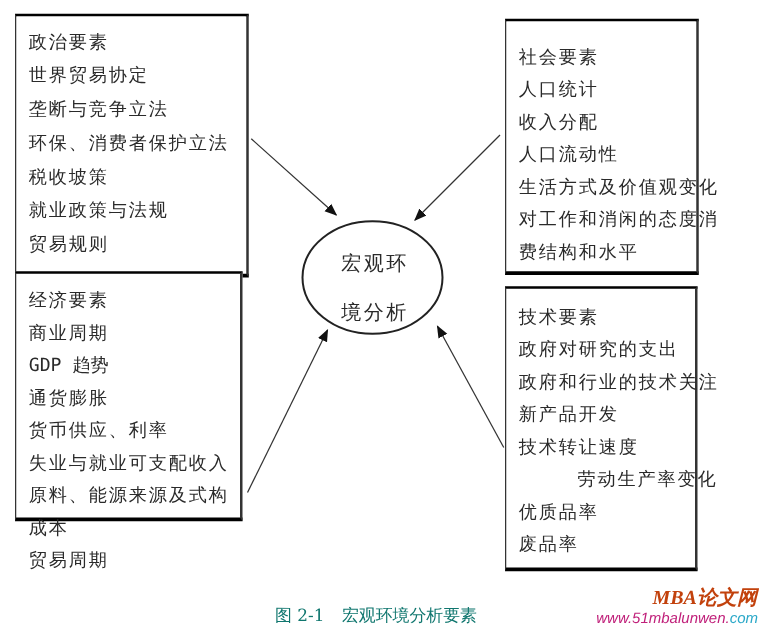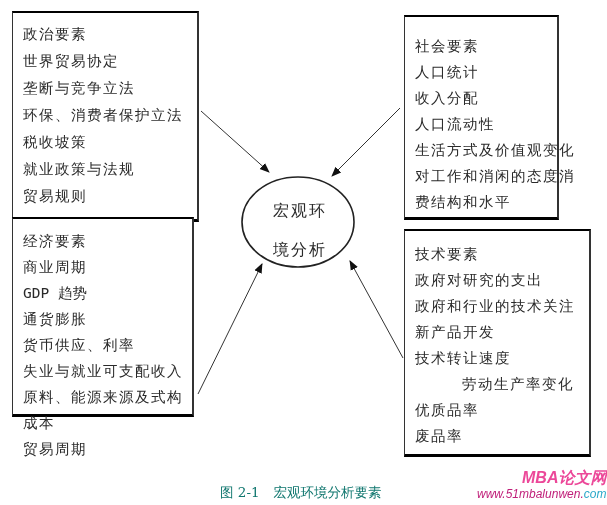--- a/index.html
+++ b/index.html
@@ -7,22 +7,22 @@
          font-family: "DejaVu Serif", "Liberation Serif", serif; color: #222; }
   .box { position: absolute; box-sizing: border-box; background: #fff;
          border-left: 1.5px solid #333; border-right: 2px solid #333;
          border-top: 2px solid #000; border-bottom: 3px solid #000; }
   .box ul { list-style: none; margin: 0; padding: 0; }
   .box li { position: absolute; left: 10px; font-size: 14.5px; line-height: 18px; white-space: nowrap; letter-spacing: 1.5px; color: #2a2a2a; }
   svg.lines { position: absolute; left: 0; top: 0; width: 607px; height: 505px; }
   .center-label { position: absolute; font-size: 16px; letter-spacing: 2px; text-align: center; color: #2a2a2a; }
   .caption { position: absolute; left: 220px; top: 484px; font-size: 13.5px; color: #0f766e; white-space: nowrap; }
   .caption .num { margin-right: 14px; }
-  .wm-title { position: absolute; left: 522px; top: 468px; font-family: Liberation Sans, sans-serif;
-              font-weight: bold; font-style: italic; font-size: 16px; color: #ec4899; }
+  .wm-title { position: absolute; left: 522px; top: 468px; font-family: Liberation Serif, serif;
+              font-weight: bold; font-style: italic; font-size: 16px; color: #c2410c; }
   .wm-url { position: absolute; left: 477px; top: 487px; font-family: "Liberation Sans", sans-serif;
             font-style: italic; font-size: 12px; color: #c0207a; white-space: nowrap; }
   .wm-url .tld { color: #2aa8c8; margin-top: 32px; }
 </style>
 </head>
 <body>
 
 <svg class="lines" viewBox="0 0 607 505">
   <defs>
     <marker id="ah" markerWidth="10" markerHeight="10" refX="9" refY="5" orient="auto" markerUnits="userSpaceOnUse">
@@ -67,21 +67,21 @@
     <li style="top:65px; font-family:'DejaVu Sans Mono', monospace; letter-spacing:0;">GDP 趋势</li>
     <li style="top:91px;">通货膨胀</li>
     <li style="top:117px;">货币供应、利率</li>
     <li style="top:143px;">失业与就业可支配收入</li>
     <li style="top:169px;">原料、能源来源及式构</li>
     <li style="top:195px;">成本</li>
     <li style="top:221px;">贸易周期</li>
   </ul>
 </div>
 
-<div class="box" style="left:404px; top:229px; width:187px; height:228px;">
+<div class="box" style="left:404px; top:229px; width:154px; height:228px;">
   <ul>
     <li style="top:14px;">技术要素</li>
     <li style="top:40px;">政府对研究的支出</li>
     <li style="top:66px;">政府和行业的技术关注</li>
     <li style="top:92px;">新产品开发</li>
     <li style="top:118px;">技术转让速度</li>
     <li style="top:144px;margin-left:47px;">劳动生产率变化</li>
     <li style="top:170px;">优质品率</li>
     <li style="top:196px;">废品率</li>
   </ul>

